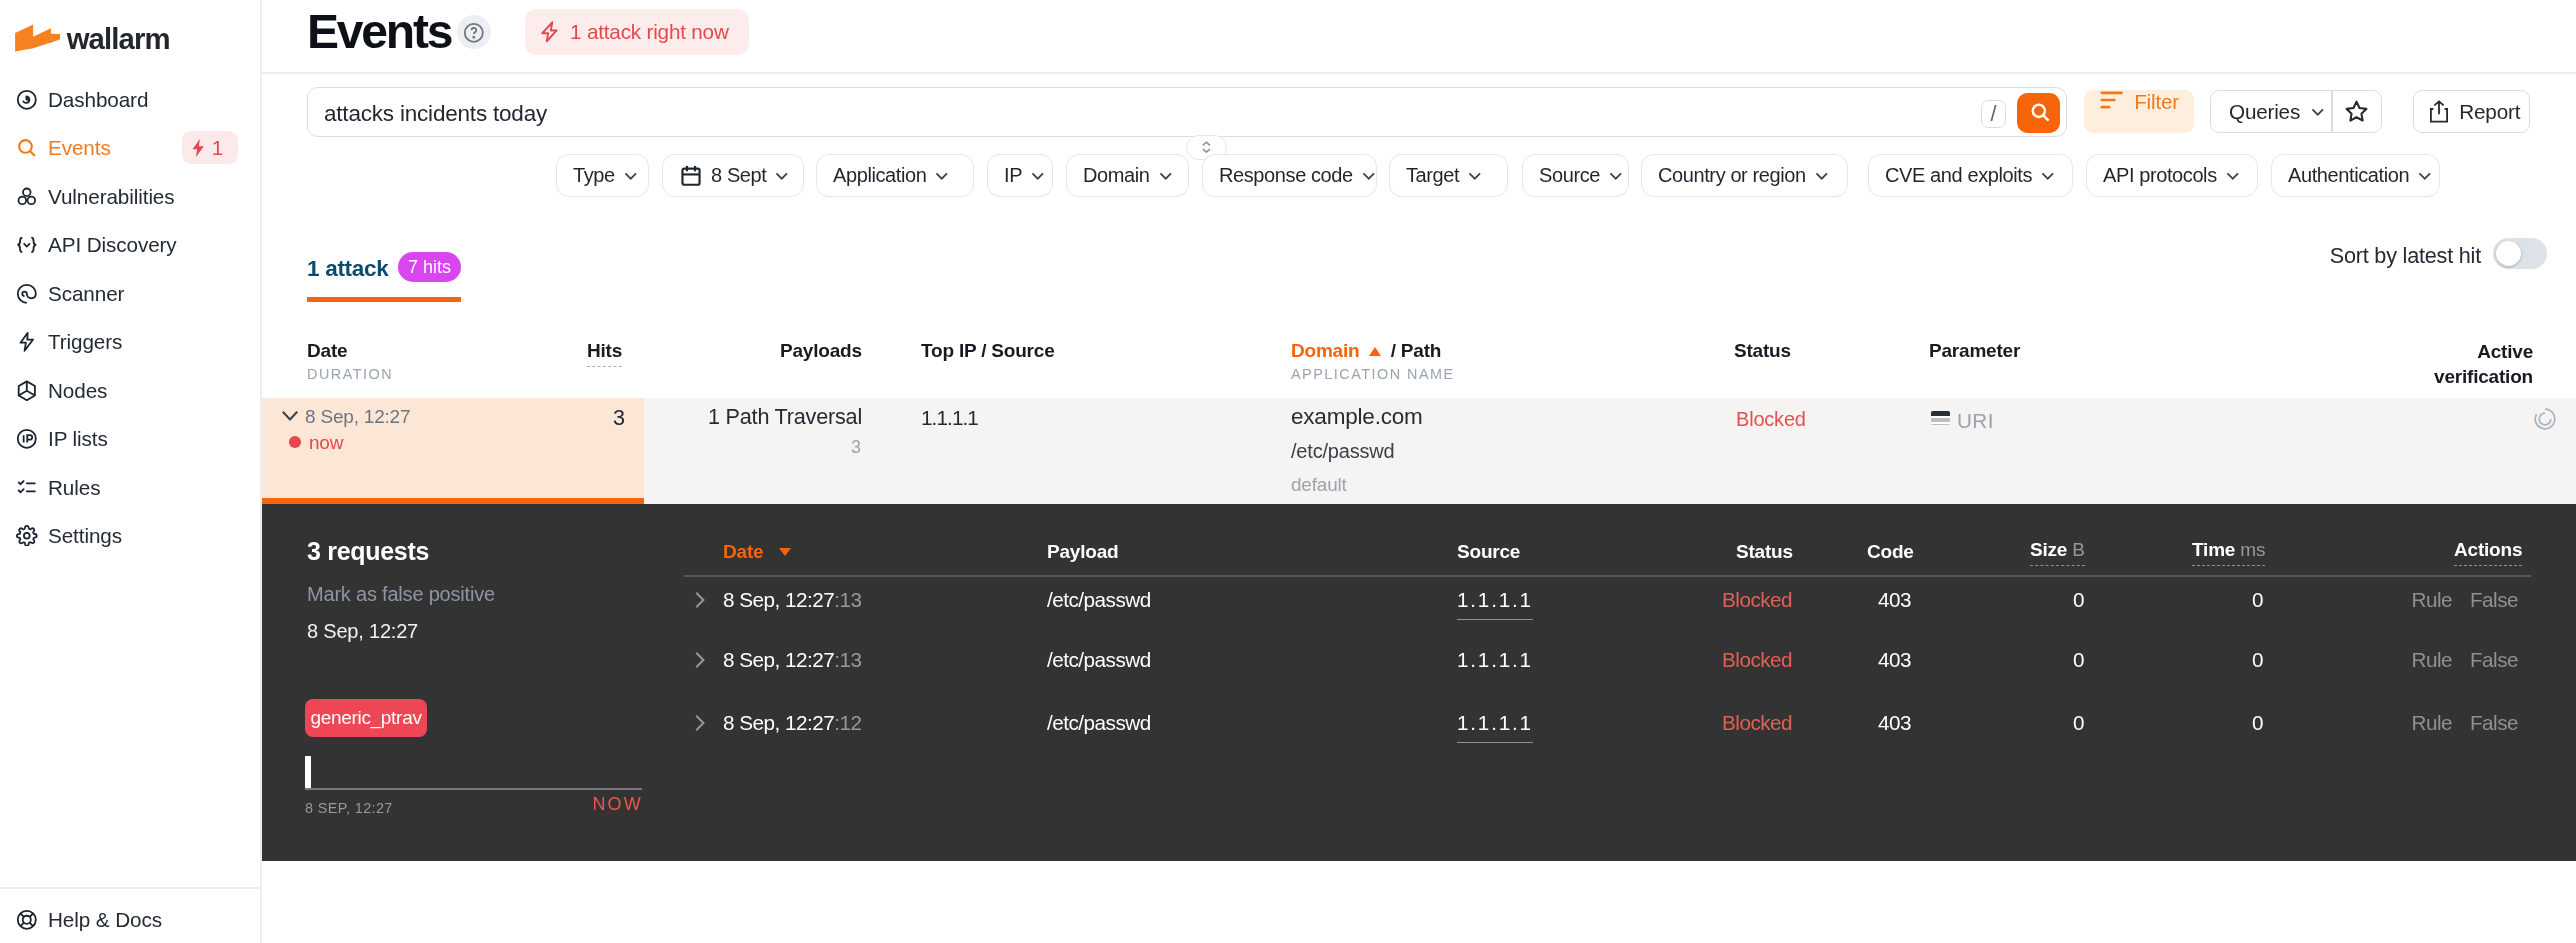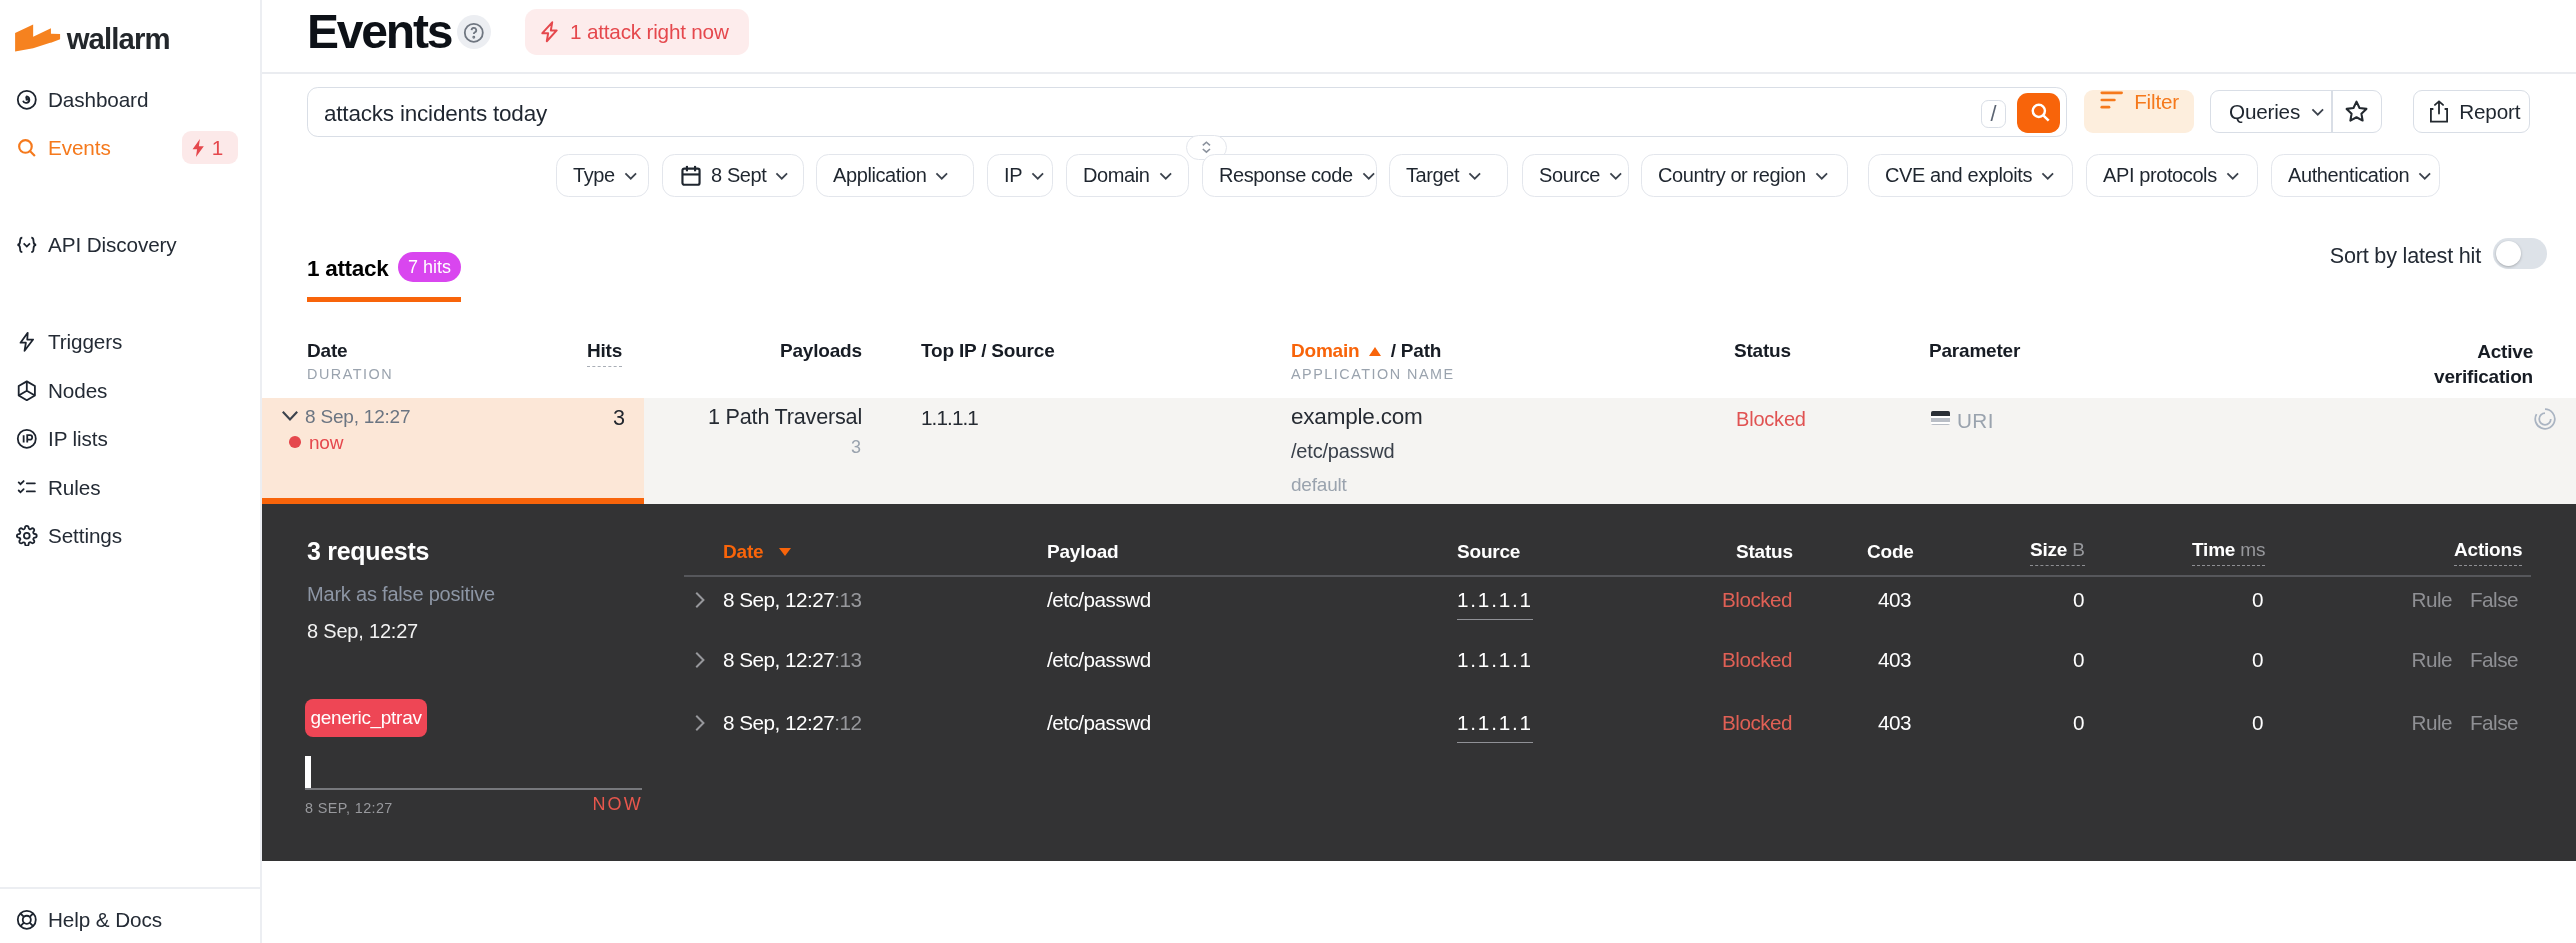--- a/index.html
+++ b/index.html
@@ -45,27 +45,41 @@
         <line x1="15.5" y1="15.5" x2="21" y2="21"></line>
     </svg>
     <span style="color:#f5791c;">Events</span>
   </div>
   <div class="abs" style="left:182px; top:131px; width:56px; height:33px; background:#fce9e9; border-radius:9px; display:flex; align-items:center;">
     <svg width="14.4" height="18" viewBox="0 0 12 16" style="margin-left:9px;" fill="#e5484d">
         <path d="M7.5 0 L1 9 H5 L4 16 L11 6.5 H6.6 Z"></path>
       </svg>
     <span style="margin-left:6.3px; font-size:20.7px; color:#e5484d;">1</span>
   </div>
+  <div class="navitem" style="top:172px;">
+    <svg width="21.6" height="21.6" viewBox="0 0 24 24" fill="none" stroke="#1c232e" stroke-width="2">
+      <circle cx="12" cy="7" r="4.2"></circle>
+        <circle cx="7" cy="16" r="4.2"></circle>
+        <circle cx="17" cy="16" r="4.2"></circle>
+    </svg>
+    <span>Vulnerabilities</span>
+  </div>
   <div class="navitem" style="top:220px;">
     <svg width="21.6" height="21.6" viewBox="0 0 24 24" fill="none" stroke="#1c232e" stroke-width="2">
       <path d="M7 2 C4.5 2 4.5 4 4.5 6 C4.5 9 3.5 10 1.5 10 M1.5 10 C3.5 10 4.5 11 4.5 14 C4.5 16 4.5 18 7 18" transform="translate(0,2)"></path>
       <path d="M17 2 C19.5 2 19.5 4 19.5 6 C19.5 9 20.5 10 22.5 10 M22.5 10 C20.5 10 19.5 11 19.5 14 C19.5 16 19.5 18 17 18" transform="translate(0,2)"></path>
       <path d="M8.5 10.5 L12 14 L15.5 10.5" stroke="#1c232e" stroke-width="2" fill="none"></path>
     </svg>
     <span>API Discovery</span>
+  </div>
+  <div class="navitem" style="top:269px;">
+    <svg width="21.6" height="21.6" viewBox="0 0 24 24" fill="none" stroke="#1c232e" stroke-width="2">
+      <path d="M12 22 a10 10 0 1 1 10 -10 c0 3-2 5-5 5 -2.5 0 -5 -2 -5 -5 a2.5 2.5 0 1 0 -2.5 2.5"></path>
+    </svg>
+    <span>Scanner</span>
   </div>
   <div class="navitem" style="top:317px;">
     <svg width="21.6" height="21.6" viewBox="0 0 24 24" fill="none" stroke="#1c232e" stroke-width="2" stroke-linejoin="round">
       <path d="M13 2 L5 13 H11 L9.5 22 L19 9.5 H12.5 Z"></path>
     </svg>
     <span>Triggers</span>
   </div>
   <div class="navitem" style="top:366px;">
     <svg width="21.6" height="21.6" viewBox="0 0 24 24" fill="none" stroke="#1c232e" stroke-width="2" stroke-linejoin="round">
       <path d="M12 1.5 L21 6.75 V17.25 L12 22.5 L3 17.25 V6.75 Z"></path>
@@ -235,21 +249,21 @@
         <path d="M1.5 1.5 L7.5 7.5 L13.5 1.5"></path>
       </svg>
     </div>
   <div class="chip" style="left:2271px; width:169px;">
       <span class="lbl">Authentication</span>
       <svg class="chev" viewBox="0 0 15 9" fill="none" stroke="#3c434d" stroke-width="2">
         <path d="M1.5 1.5 L7.5 7.5 L13.5 1.5"></path>
       </svg>
     </div>
 
-  <div class="abs" style="left:307px; top:256px; font-size:22.5px; font-weight:bold; color:#000000; letter-spacing:-0.3px;">1 attack</div>
+  <div class="abs" style="left:307px; top:256px; font-size:22.5px; font-weight:bold; color:#0c4a6e; letter-spacing:-0.3px;">1 attack</div>
   <div class="abs" style="left:398px; top:252px; width:63px; height:30px; background:#d946ef; border-radius:15.3px; display:flex; align-items:center; justify-content:center; font-size:18px; color:#fff;">7 hits</div>
   <div class="abs" style="left:307px; top:297px; width:154px; height:5.4px; background:#f8640a;"></div>
   <div class="abs" style="left:2245px; top:243px; width:236px; text-align:right; font-size:21.6px; color:#242b35; letter-spacing:-0.2px;">Sort by latest hit</div>
   <div class="abs" style="left:2493px; top:238px; width:54px; height:30.5px; background:#dde2e8; border-radius:15.3px;"></div>
   <div class="abs" style="left:2496px; top:241px; width:25px; height:25px; background:#fff; border-radius:50%; box-shadow:0 0.9px 2.7px rgba(0,0,0,0.25);"></div>
 
   <div class="hdrlbl" style="left:307px; top:340px;">Date</div>
   <div class="sublbl" style="left:307px; top:366px;">DURATION</div>
   <div class="hdrlbl dashu" style="left:587px; top:340px;">Hits</div>
   <div class="hdrlbl" style="left:780px; top:340px;">Payloads</div>

